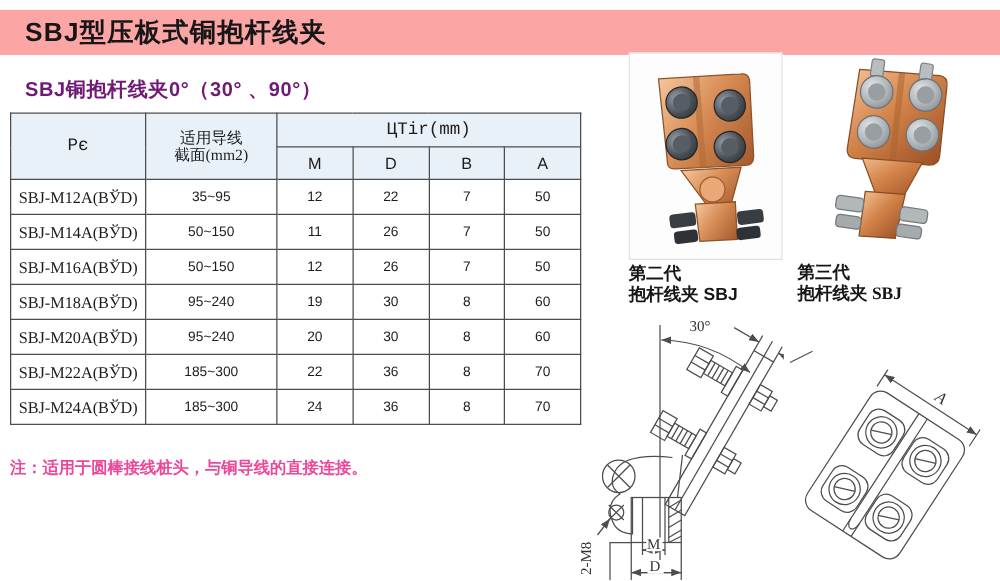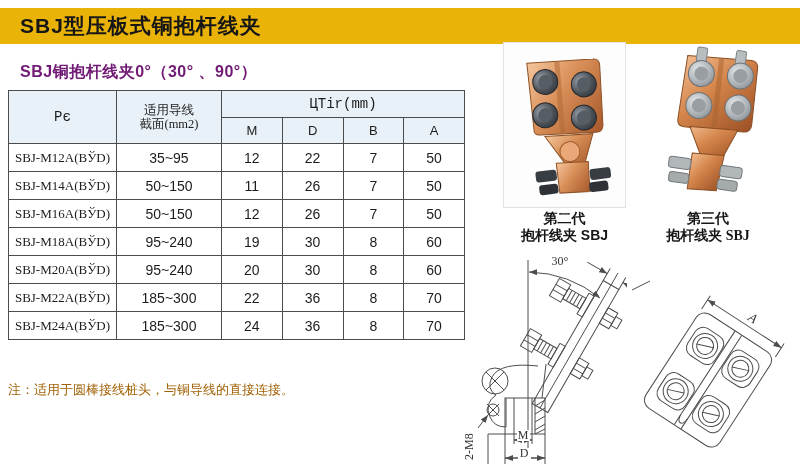--- a/index.html
+++ b/index.html
@@ -2,21 +2,21 @@
 <html><head>
 <meta charset="utf-8">
 <style>
   html,body{margin:0;padding:0;}
   body{
     width:800px;height:465px;position:relative;background:#ffffff;
     font-family:"Liberation Sans", sans-serif;color:#1c1c1c;overflow:hidden;
   }
   .title-bar{
     position:absolute;left:0;top:8px;width:800px;height:36px;
-    background:#eab308;display:flex;align-items:center;
+    background:#fca5a5;display:flex;align-items:center;
   }
   .title-bar h1{
     margin:0 0 0 20px;font-size:21px;font-weight:bold;color:#161616;
     letter-spacing:1px;
   }
   .subtitle{
     position:absolute;left:20px;top:62px;font-size:16px;font-weight:bold;color:#701a75;
     letter-spacing:0.5px;
   }
   table.spec{
@@ -26,35 +26,35 @@
   table.spec th, table.spec td{
     border:1px solid #4c4c4c;text-align:center;vertical-align:middle;
     padding:0;font-weight:normal;
   }
   table.spec thead th{background:#e9f1f8;}
   .hrow1{height:27px;} .hrow2{height:26px;} .drow{height:28px;}
   .th-serif{font-family:Liberation Mono, monospace;font-size:14px;}
   .th-cn{font-size:12.5px;line-height:14px;font-family:Liberation Serif, serif;}
   .th-dim{font-size:13px;}
   td.model{font-family:"Liberation Serif", serif;font-size:13px;}
-  td.num{font-size:14px;}
+  td.num{font-size:11px;}
   .col-model{width:107px;} .col-section{width:104px;}
   .col-m{width:70px;} .col-d{width:70px;} .col-b{width:52px;} .col-a{width:54px;}
   .note{
-    position:absolute;left:8px;top:365px;font-size:13px;font-weight:normal;color:#a16207;margin-top:16px;
+    position:absolute;left:8px;top:365px;font-size:13px;font-weight:bold;color:#ec4899;
   }
   .photo-frame{
     position:absolute;left:503px;top:42px;width:123px;height:166px;
     background:#fdfdfd;border:1px solid #e2e2e2;box-sizing:border-box;
   }
   .photo2{
     position:absolute;left:638px;top:45px;width:140px;height:163px;background:#ffffff;
   }
   .caption{
-    position:absolute;top:210px;text-align:center;font-size:14px;font-weight:bold;
+    position:absolute;top:210px;font-size:14px;font-weight:bold;
     color:#161616;line-height:17px;
   }
   .caption.c1{left:503px;width:123px;}
   .caption.c2{left:638px;width:140px;font-family:Liberation Serif, serif;}
   .drawing-left{position:absolute;left:442px;top:246px;}
   .drawing-right{position:absolute;left:628px;top:276px;}
   svg text{font-family:"Liberation Serif", serif;}
   .dim-label{font-size:13px;font-style:italic;fill:#333;}
   .dim-label-s{font-size:12px;fill:#333;}
 </style>

